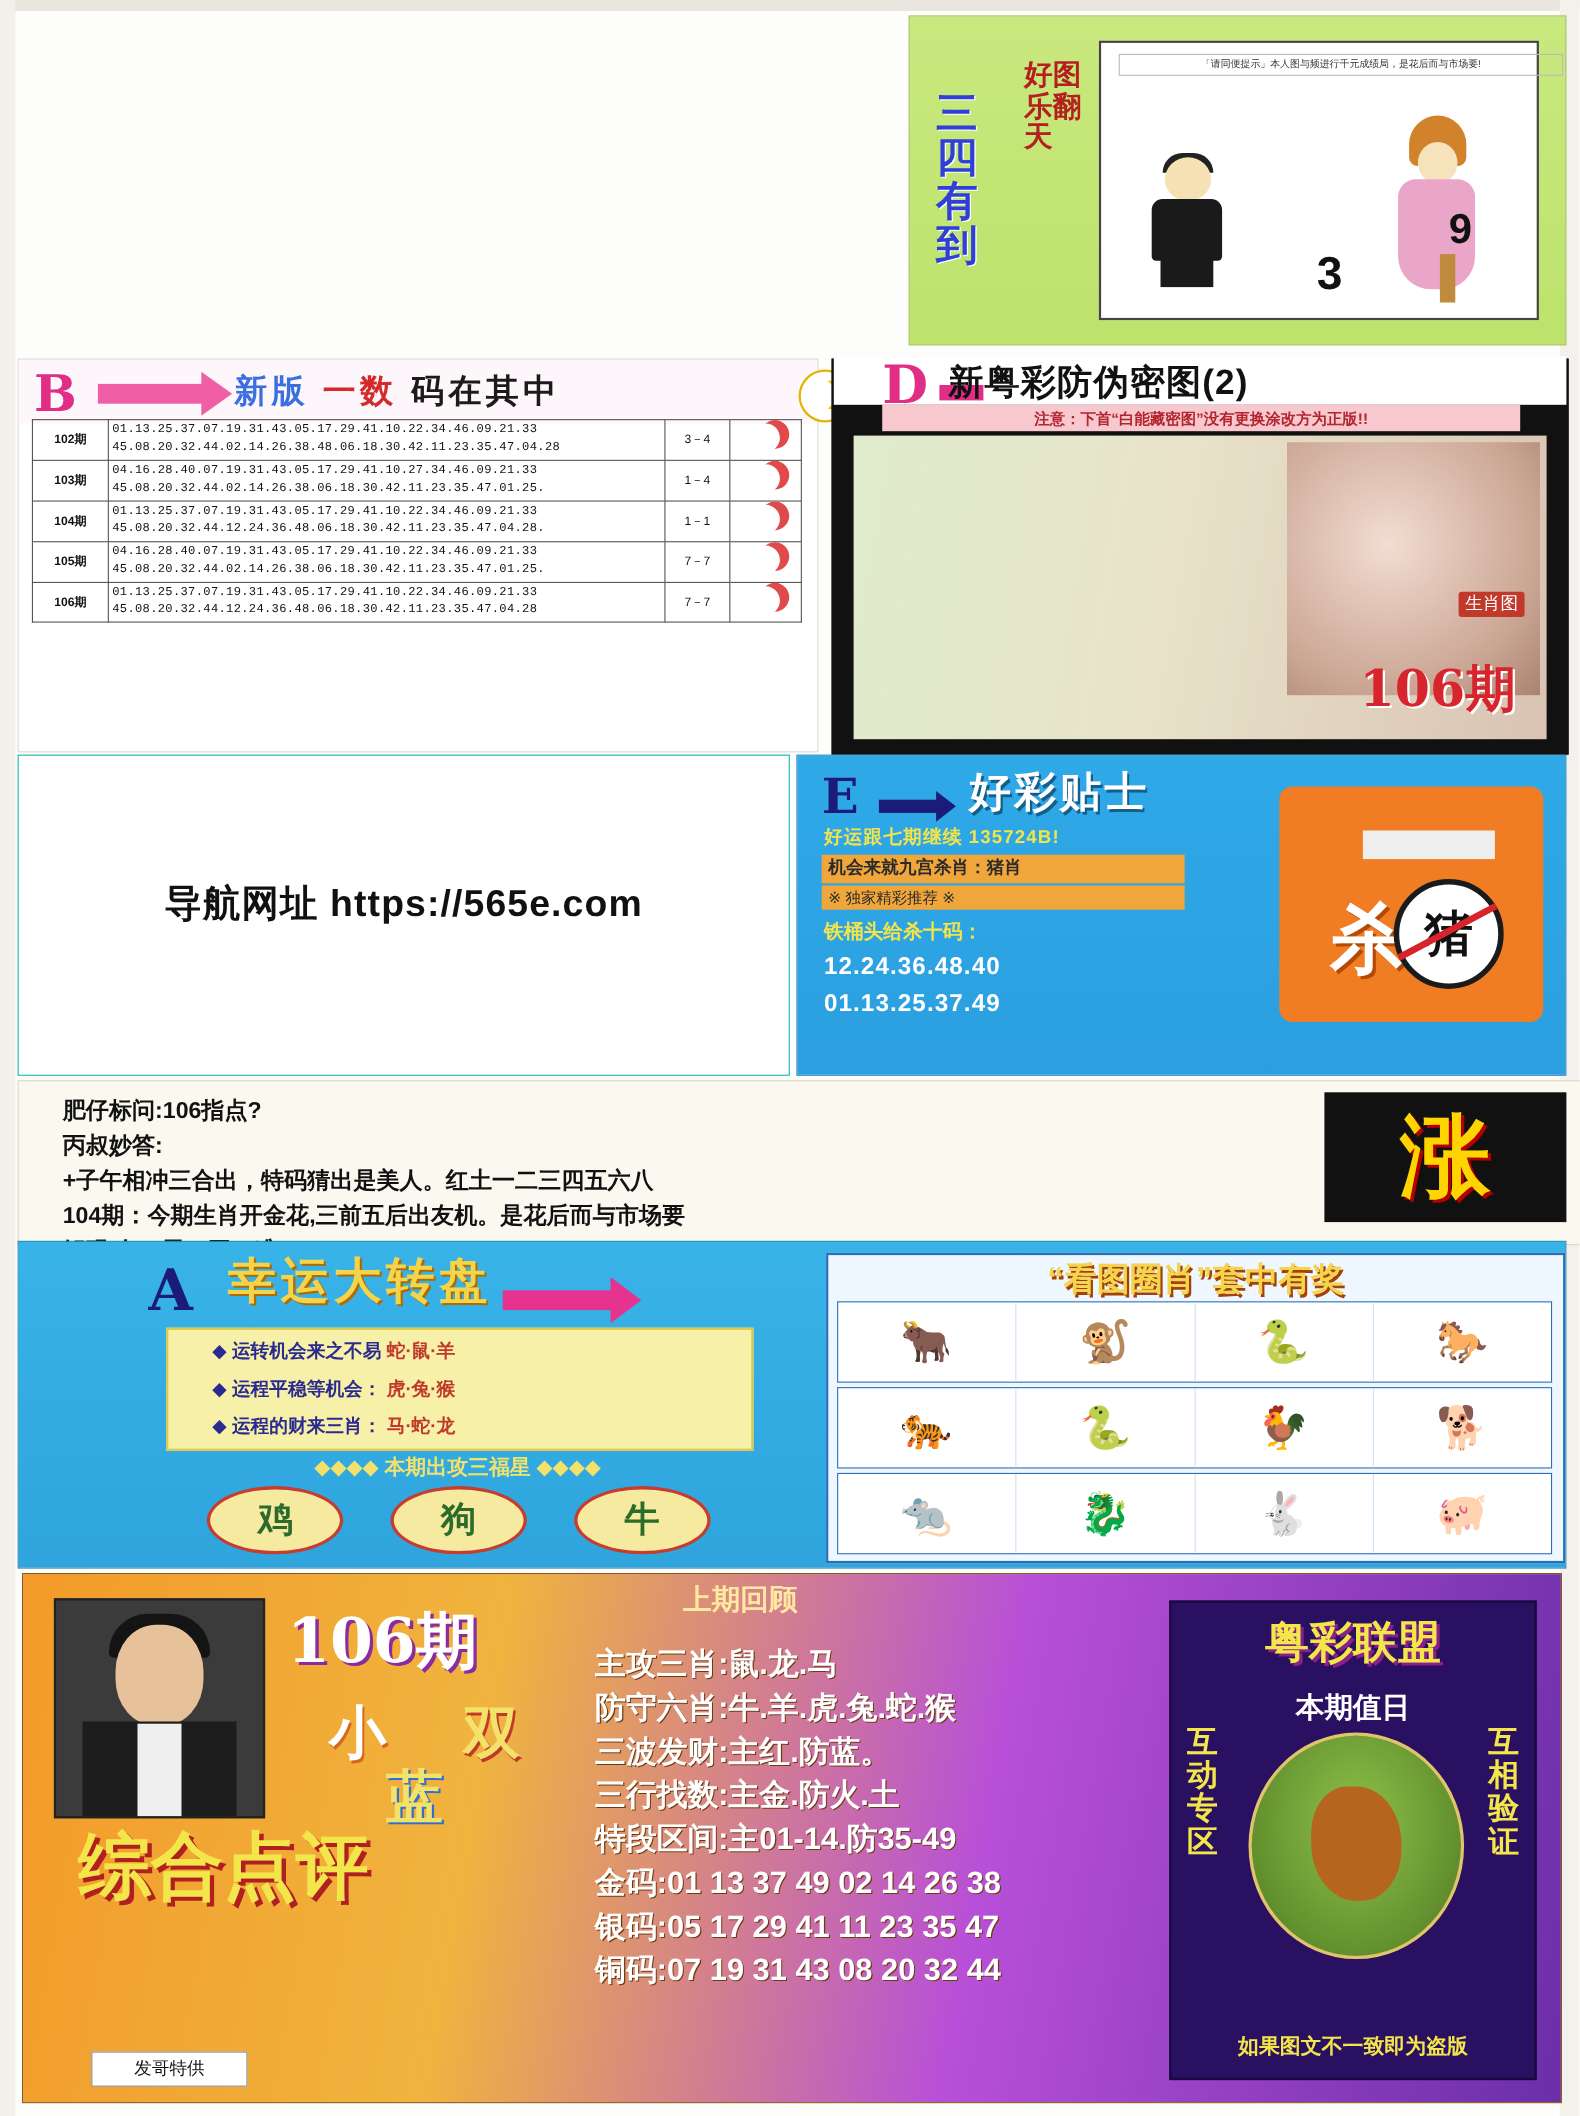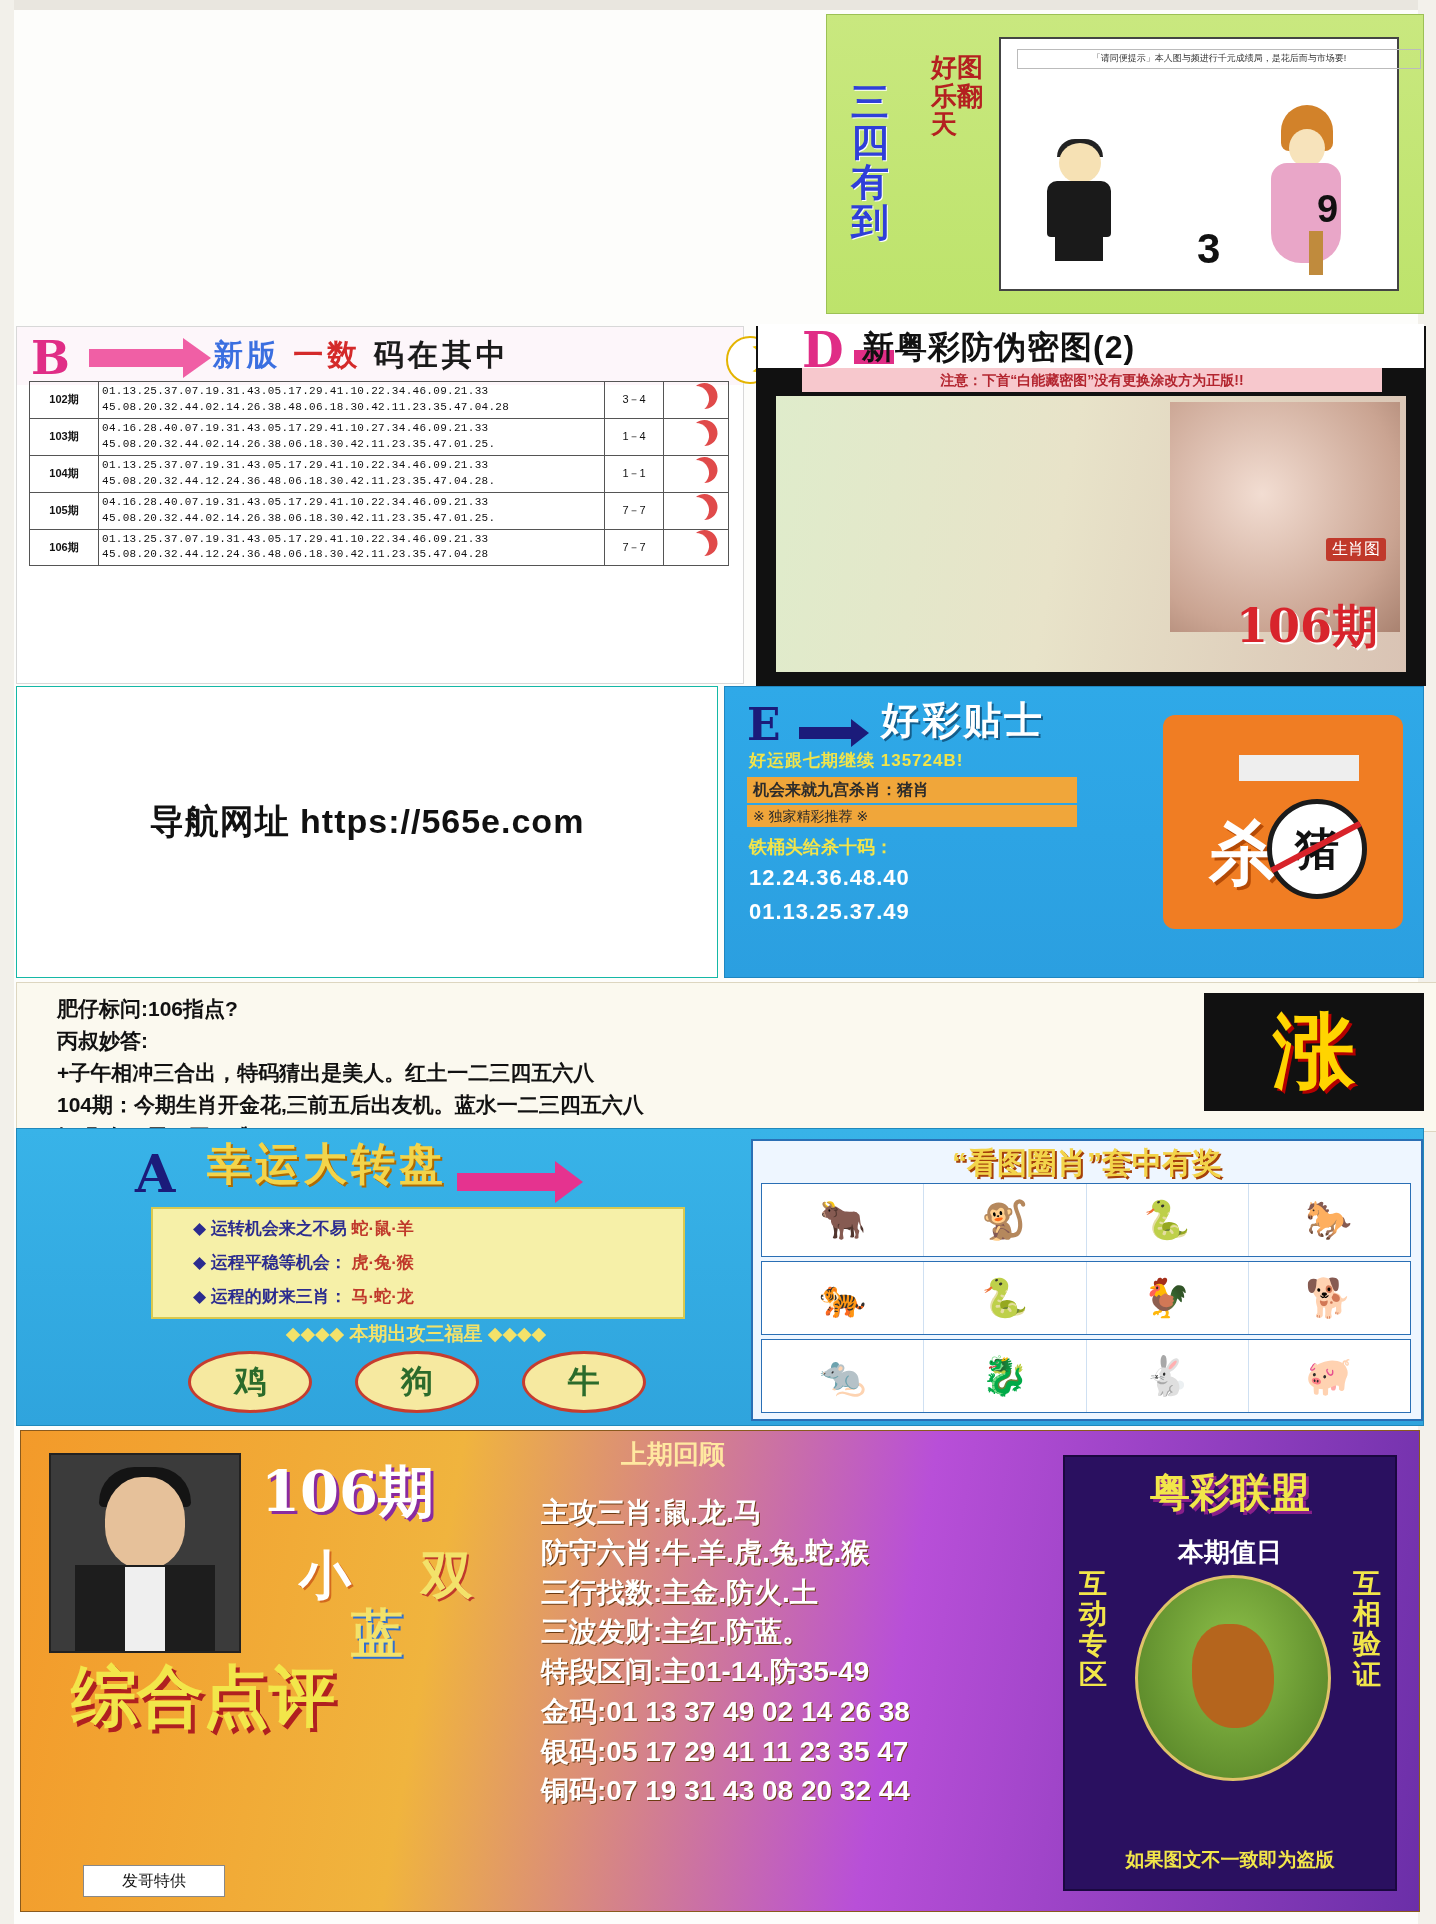--- a/index.html
+++ b/index.html
@@ -413,21 +413,21 @@
       <div class="e-censor"></div>
       <div class="e-kill">杀</div>
       <div class="e-zodiac">猪</div>
     </div>
   </div>
 
   <div id="panelFei">
     <div class="f-q">肥仔标问:106指点?</div>
     <div class="f-a">丙叔妙答:</div>
     <div class="f-l1">+子午相冲三合出，特码猜出是美人。红土一二三四五六八</div>
-    <div class="f-l2">104期：今期生肖开金花,三前五后出友机。蓝水一二三四五六八</div>
+    <div class="f-l2">104期：今期生肖开金花,三前五后出友机。是花后而与市场要</div>
     <div class="f-l3">解码,有一尾。开11准</div>
     <div class="f-zhang">
         <span>涨</span>
       </div>
   </div>
 
   <div id="panelLucky">
     <div class="l-letter">A</div>
     <div class="l-title">幸运大转盘</div>
     <div class="l-arrow"></div>
@@ -510,22 +510,22 @@
     <div class="bt-106">106期</div>
     <div class="bt-xiao">小</div>
     <div class="bt-shuang">双</div>
     <div class="bt-lan">蓝</div>
     <div class="bt-zonghe">综合点评</div>
     <div class="bt-fage">发哥特供</div>
     <div class="bt-recall">上期回顾</div>
     <div class="bt-list">
       <div class="bt-line">主攻三肖:鼠.龙.马</div>
       <div class="bt-line">防守六肖:牛.羊.虎.兔.蛇.猴</div>
+      <div class="bt-line">三波发财:主红.防蓝。</div>
       <div class="bt-line">三行找数:主金.防火.土</div>
-      <div class="bt-line">三波发财:主红.防蓝。</div>
       <div class="bt-line">特段区间:主01-14.防35-49</div>
       <div class="bt-line">金码:01 13 37 49 02 14 26 38</div>
       <div class="bt-line">银码:05 17 29 41 11 23 35 47</div>
       <div class="bt-line">铜码:07 19 31 43 08 20 32 44</div>
     </div>
     <div class="bt-right">
       <div class="bt-r-title">粤彩联盟</div>
       <div class="bt-r-sub">本期值日</div>
       <div class="bt-r-l">互动专区</div>
       <div class="bt-r-r">互相验证</div>

